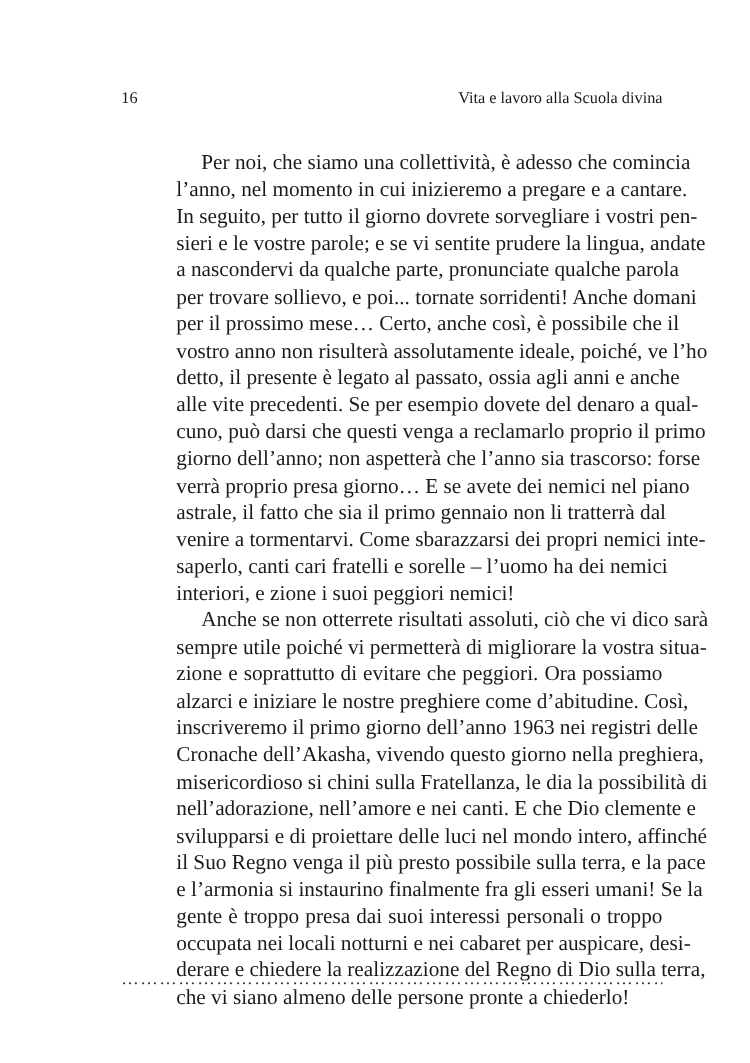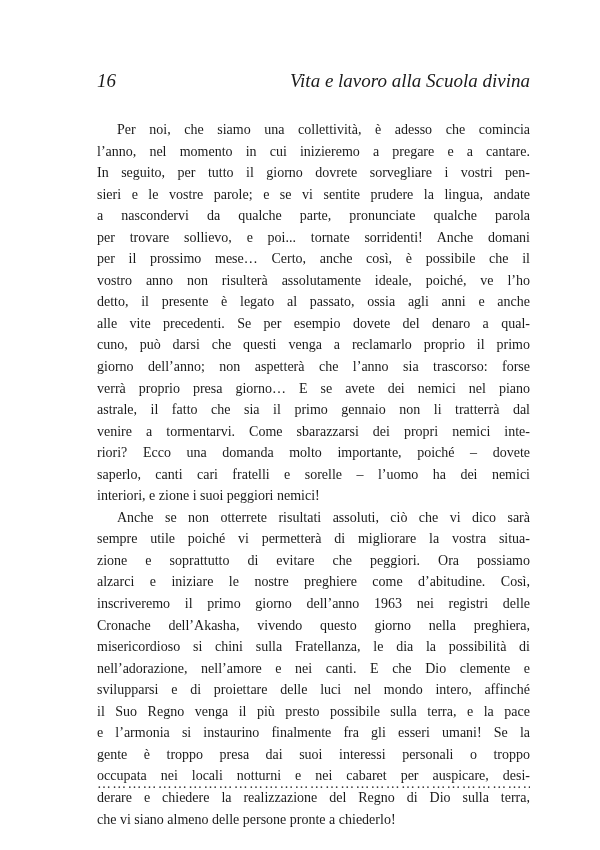--- a/index.html
+++ b/index.html
@@ -1,24 +1,24 @@
 <!DOCTYPE html>
 <html><head>
 <meta charset="utf-8">
 <style>
   html, body { margin: 0; padding: 0; background: #ffffff; }
   body { width: 600px; height: 850px; position: relative; overflow: hidden;
          font-family: "Liberation Serif", "DejaVu Serif", serif; color: #1a1a1a; }
   .header { position: absolute; left: 97px; top: 70px; width: 433px; height: 22px;
-            font-style: italic; font-size: 19px; }
+            font-size: 13px; }
   .page-number { position: absolute; left: 0; top: 0; }
   .running-title { position: absolute; right: 0; top: 0; }
   .body-text { position: absolute; left: 97px; top: 119px; width: 433px; }
-  .line { display: block; height: 21.55px; line-height: 21.55px; font-size: 14px;
-          text-align: justify; text-align-last: justify; white-space: nowrap; }
+  .line { display: block; height: 21.55px; line-height: 21.55px; font-size: 17px;
+          text-align: justify; text-align-last: justify; white-space: nowrap; margin-left: 44px; }
   .line.last { text-align-last: left; }
   .line.indent { padding-left: 20px; }
   .dots { position: absolute; left: 97px; top: 777px; width: 433px; height: 14px;
           font-size: 14px; line-height: 14px; overflow: hidden; white-space: nowrap;
           letter-spacing: 1.2px; color: #333; }
 </style>
 </head>
 <body>
 
 <div class="header">
@@ -36,21 +36,20 @@
       <span class="line">per trovare sollievo, e poi... tornate sorridenti! Anche domani</span>
       <span class="line">per il prossimo mese… Certo, anche così, è possibile che il</span>
       <span class="line">vostro anno non risulterà assolutamente ideale, poiché, ve l’ho</span>
       <span class="line">detto, il presente è legato al passato, ossia agli anni e anche</span>
       <span class="line">alle vite precedenti. Se per esempio dovete del denaro a qual-</span>
       <span class="line">cuno, può darsi che questi venga a reclamarlo proprio il primo</span>
       <span class="line">giorno dell’anno; non aspetterà che l’anno sia trascorso: forse</span>
       <span class="line">verrà proprio presa giorno… E se avete dei nemici nel piano</span>
       <span class="line">astrale, il fatto che sia il primo gennaio non li tratterrà dal</span>
       <span class="line">venire a tormentarvi. Come sbarazzarsi dei propri nemici inte-</span>
-      <span class="line">riori? Ecco una domanda molto importante, poiché – dovete</span>
       <span class="line">saperlo, canti cari fratelli e sorelle – l’uomo ha dei nemici</span>
       <span class="line last">interiori, e zione i suoi peggiori nemici!</span>
     </div>
     <div>
       <span class="line indent">Anche se non otterrete risultati assoluti, ciò che vi dico sarà</span>
       <span class="line">sempre utile poiché vi permetterà di migliorare la vostra situa-</span>
       <span class="line">zione e soprattutto di evitare che peggiori. Ora possiamo</span>
       <span class="line">alzarci e iniziare le nostre preghiere come d’abitudine. Così,</span>
       <span class="line">inscriveremo il primo giorno dell’anno 1963 nei registri delle</span>
       <span class="line">Cronache dell’Akasha, vivendo questo giorno nella preghiera,</span>

